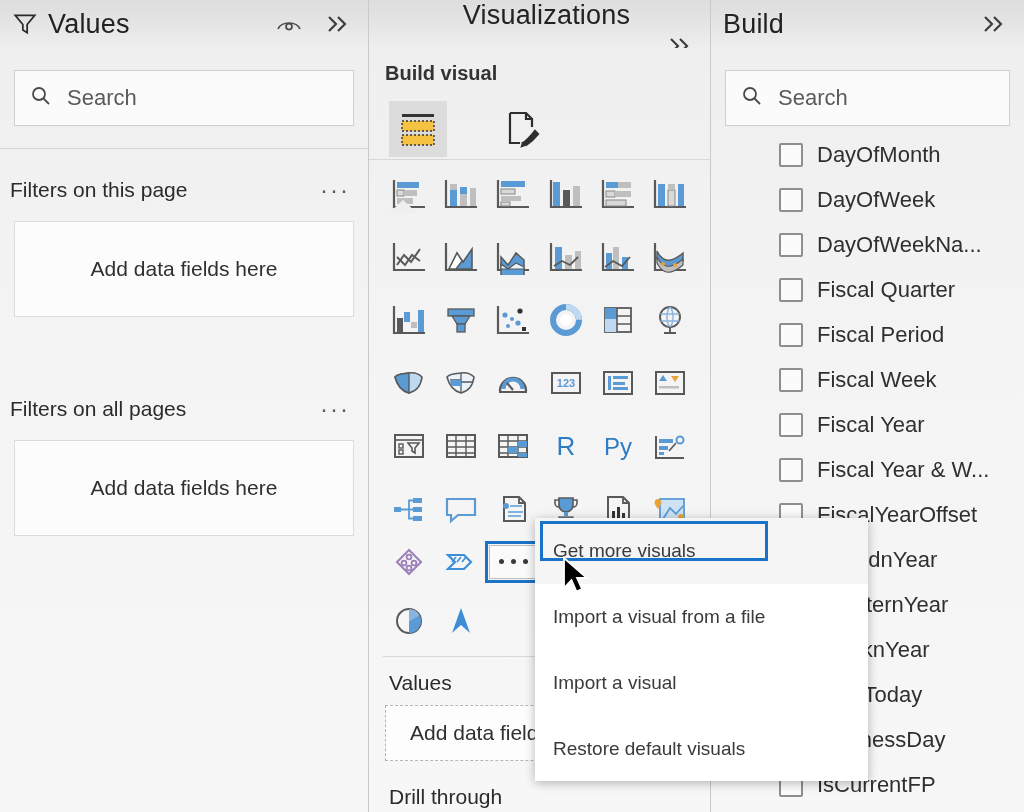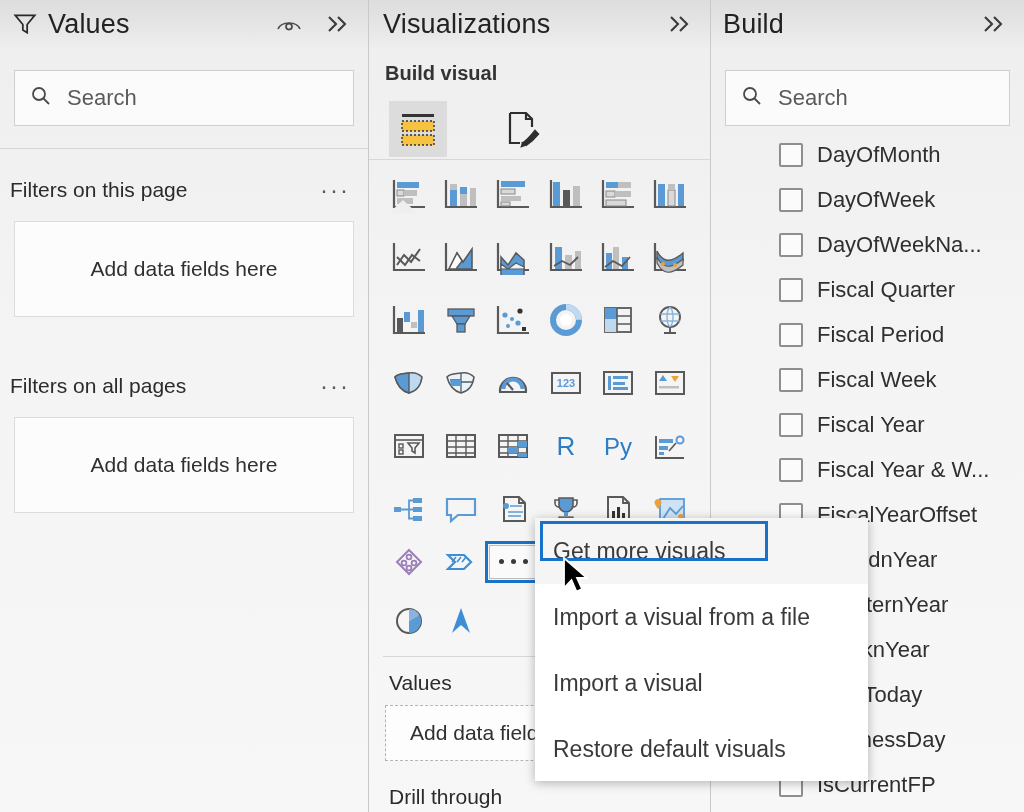--- a/index.html
+++ b/index.html
@@ -47,21 +47,21 @@
   .sec-head .lbl { font-size: 21px; color: #2b2b2b; }
   .sec-head .dots { margin-left: auto; font-size: 24px; color: #5a5a5a; letter-spacing: 2px; cursor: pointer; line-height: 10px;}
   .dropzone {
     margin: 14px 14px 0 14px; height: 96px; border: 1px solid #dcdcdc; background: #fcfcfc;
     display: flex; align-items: center; justify-content: center;
     font-size: 21px; color: #303030;
   }
 
   
   #viz { left: 369px; width: 341px; }
-  #viz .panel-head { padding-left: 14px; }
+  #viz .panel-head { padding-left: 14px; flex-direction: column; }
   .build-label { font-size: 20px; color: #333; font-weight: bold; margin: 14px 0 0 16px; }
   .tabrow { display: flex; align-items: flex-end; gap: 46px; margin: 10px 0 0 20px; height: 62px; }
   .tab-btn { width: 58px; height: 56px; display: flex; align-items: center; justify-content: center; cursor: pointer; position: relative; }
   .tab-btn.sel { background: #dcdcdc; }
   .tab-caret { position: absolute; left: 20px; top: 152px; width: 0; height: 0;
      border-left: 14px solid transparent; border-right: 14px solid transparent; border-bottom: 13px solid #efefef; }
   .tab-caret:after{ content:""; position:absolute; left:-14px; top:0;
      border-left: 14px solid transparent; border-right: 14px solid transparent; border-bottom: 13px solid #bdbdbd; z-index:-1;}
   .grid-sep { height: 1px; background: #d8d8d8; margin: 2px 0 0 0; }
 
@@ -87,21 +87,21 @@
   .cbx { width: 24px; height: 24px; border: 2px solid #8e8e8e; background: #fbfbfb; border-radius: 2px; flex: 0 0 auto; }
   .field-name { font-size: 22px; color: #2f2f2f; margin-left: 14px; white-space: nowrap; }
 
   
   #ctx {
     position: absolute; left: 535px; top: 518px; width: 333px; height: 263px;
     background: #ffffff; box-shadow: 0 2px 10px rgba(0,0,0,.28);
     z-index: 40;
   }
   .ctx-item { height: 66px; display: flex; align-items: center; padding-left: 18px;
-    font-size: 23px; color: #3a3a3a; cursor: pointer; white-space: nowrap; }
+    font-size: 19px; color: #3a3a3a; cursor: pointer; white-space: nowrap; }
   .ctx-item.hl { background: #f5f5f5; }
   .ctx-hl-box {
     position: absolute; left: 540px; top: 521px; width: 228px; height: 40px;
     border: 3px solid #1a72c8; z-index: 41; pointer-events: none; background: transparent;
   }
   #cursor { position: absolute; left: 562px; top: 556px; z-index: 60; pointer-events: none; }
 
   .dots-btn {
     width: 48px; height: 34px; border: 1px solid #bdbdbd; background: #fafafa;
     display:flex; align-items:center; justify-content:center; gap:7px;
@@ -148,21 +148,21 @@
         <span class="ph">Search</span>
       </div>
       <div class="hr"></div>
 
       <div class="sec-head">
         <span class="lbl">Filters on this page</span>
         <span class="dots">···</span>
       </div>
       <div class="dropzone">Add data fields here</div>
 
-      <div class="sec-head" style="margin-top:52px">
+      <div class="sec-head" style="margin-top:75px">
         <span class="lbl">Filters on all pages</span>
         <span class="dots">···</span>
       </div>
       <div class="dropzone">Add data fields here</div>
     </div>
   </div>
   <div class="vdiv" style="left:368px"></div>
 
   <div class="panel" id="viz">
     <div class="panel-head">

